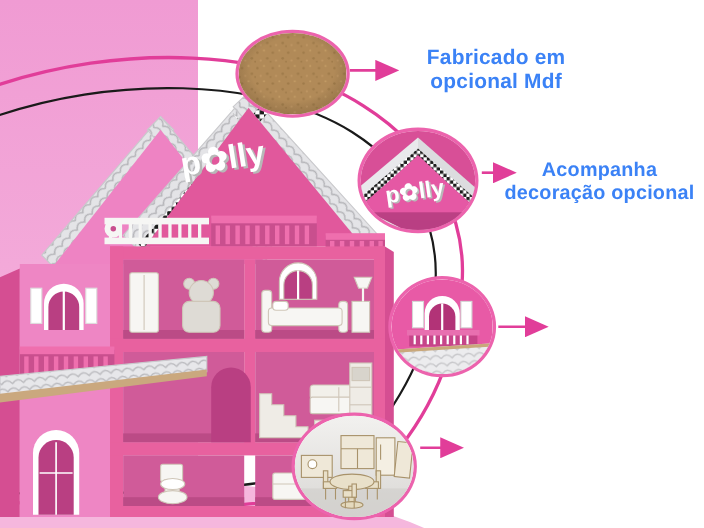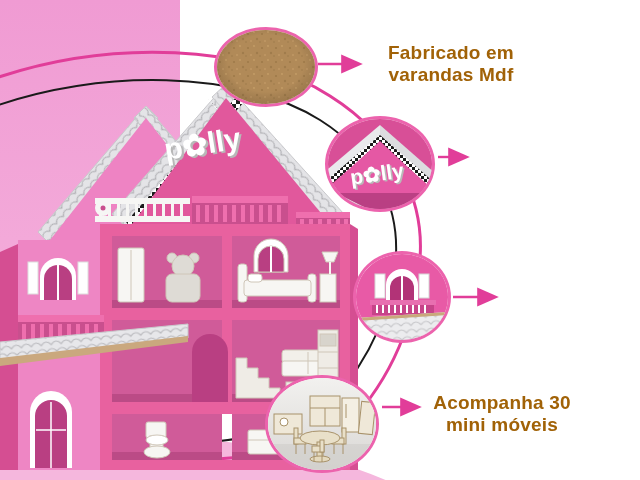--- a/index.html
+++ b/index.html
@@ -9,21 +9,21 @@
   }
   #scene{position:absolute;left:0;top:0;z-index:1;}
   .inset{
     position:absolute;z-index:3;border:3px solid #ec63ad;border-radius:50%;
     overflow:hidden;background:#fff;box-sizing:border-box;
   }
   .inset svg{display:block;}
   #arrows{position:absolute;left:0;top:0;z-index:4;pointer-events:none;}
   .callout-label{
     position:absolute;z-index:5;text-align:center;
-    font-weight:700;font-size:19px;line-height:1.16;color:#a16207;
+    font-weight:700;font-size:19px;line-height:1.16;color:#3b82f6;
     letter-spacing:0.2px;
   }
   .callout-label .line{display:block;}
   #label-decor{font-size:18px;}
 </style>
 </head>
 <body>
 <div id="canvas">
 
 <svg id="scene" width="640" height="480" viewBox="0 0 640 480">
@@ -393,20 +393,20 @@
     </marker>
   </defs>
   <line x1="318" y1="64" x2="358" y2="64" stroke="#e13d99" stroke-width="2.4" marker-end="url(#ah)"></line>
   <line x1="438" y1="157" x2="465" y2="157" stroke="#e13d99" stroke-width="2.4" marker-end="url(#ah)"></line>
   <line x1="453" y1="297" x2="494" y2="297" stroke="#e13d99" stroke-width="2.4" marker-end="url(#ah)"></line>
   <line x1="382" y1="407" x2="417" y2="407" stroke="#e13d99" stroke-width="2.4" marker-end="url(#ah)"></line>
 </svg>
 
 <div class="callout-label" id="label-mdf" style="left:366px;top:42px;width:170px;">
   <span class="line">Fabricado em</span>
-  <span class="line">varandas Mdf</span>
-</div>
-<div class="callout-label" id="label-moveis" style="left:404px;top:392px;width:196px;">
-  <span class="line">Acompanha 30</span>
-  <span class="line">mini móveis</span>
+  <span class="line">opcional Mdf</span>
+</div>
+<div class="callout-label" id="label-decor" style="left:452px;top:144px;width:186px;">
+  <span class="line">Acompanha</span>
+  <span class="line">decoração opcional</span>
 </div>
 
 </div>
 
 </body></html>

